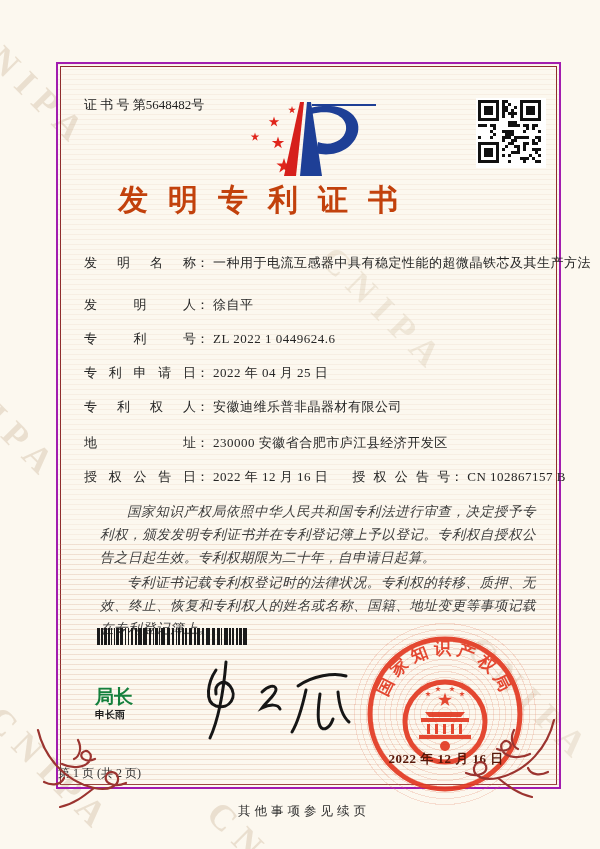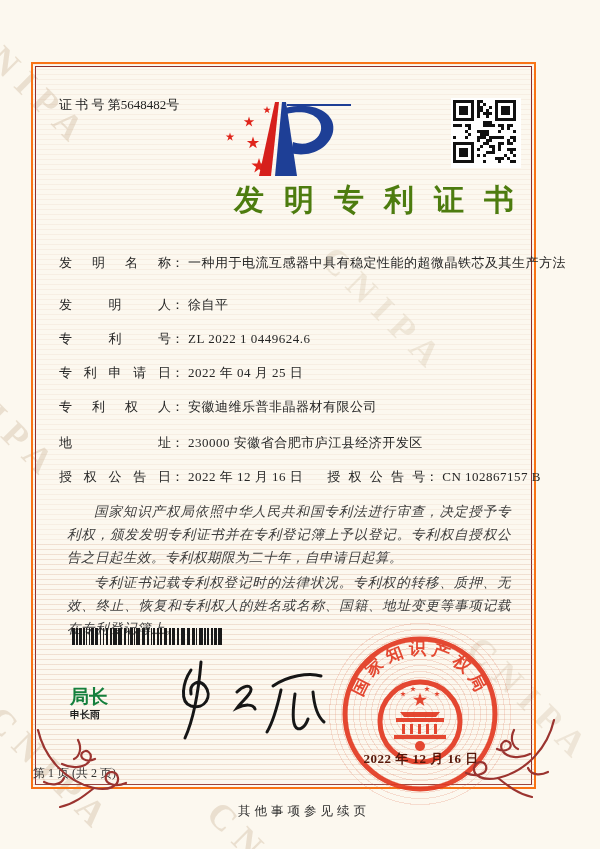--- a/index.html
+++ b/index.html
@@ -8,42 +8,42 @@
     background:#fcf8ef;
     font-family:"Liberation Serif","DejaVu Serif",serif;
     color:#2b2b2b;
   }
   .wm{
     position:absolute;font-size:36px;font-weight:bold;letter-spacing:10px;
     color:rgba(196,172,142,0.33);transform:rotate(45deg);transform-origin:left top;
     z-index:0;user-select:none;white-space:nowrap;
   }
   .frame{
-    position:absolute;left:31px;top:62px;width:501px;height:723px;
-    border:2px solid #f97316;z-index:1;
+    position:absolute;left:56px;top:62px;width:501px;height:723px;
+    border:2px solid #a21caf;z-index:1;
   }
   .frame-inner{position:absolute;inset:2px;border:1px solid #8e2c2c;}
   .texture{position:absolute;left:0;top:0;right:0;bottom:0;
     background:repeating-linear-gradient(180deg, rgba(205,150,120,0.10) 0px, rgba(205,150,120,0.10) 1px, transparent 1px, transparent 5px);}
   .texture2{position:absolute;left:0;top:480px;right:0;bottom:0;
     background:repeating-linear-gradient(180deg, rgba(205,148,118,0.16) 0px, rgba(205,148,118,0.16) 1px, transparent 1px, transparent 5px);}
   .rosette{position:absolute;left:292px;top:555px;width:190px;height:190px;border-radius:50%;
     background:repeating-radial-gradient(circle at center, rgba(225,120,90,0.22) 0px, rgba(225,120,90,0.22) 1px, transparent 1px, transparent 6px);}
   .cert-no{position:absolute;left:26px;top:32px;font-size:13px;color:#222;}
   .logo{position:absolute;left:182px;top:34px;}
   .qr{position:absolute;left:418px;top:34px;}
-  .title{position:absolute;left:0;top:116px;width:100%;text-align:right;
-    font-size:30px;font-weight:bold;letter-spacing:20px;text-indent:20px;color:#4d7c0f;}
+  .title{position:absolute;left:0;top:116px;width:100%;text-align:left;
+    font-size:30px;font-weight:bold;letter-spacing:20px;text-indent:20px;color:#c2410c;padding-left:40px;}
   .field-row{position:absolute;left:26px;white-space:nowrap;font-size:13px;color:#262626;}
   .jlabel{display:inline-flex;justify-content:space-between;width:112px;vertical-align:baseline;}
   .jlabel2{display:inline-flex;justify-content:space-between;width:98px;vertical-align:baseline;margin-left:24px;}
   .colon{margin-right:4px;}
   .fval{letter-spacing:0.5px;}
   .paras{position:absolute;left:26px;top:436px;width:452px;}
-  .paras p{margin:0 0 2px 8px;font-size:13.5px;font-style:italic;line-height:23px;
+  .paras p{margin:0 0 2px 16px;font-size:13.5px;font-style:italic;line-height:23px;
     text-indent:2em;letter-spacing:0.5px;color:#3d3d3d;text-align:justify;}
   .barcode{position:absolute;left:37px;top:564px;}
   .director-title{position:absolute;left:37px;top:620px;font-size:19px;font-weight:bold;color:#15803d;}
   .director-name{position:absolute;left:37px;top:644px;font-size:10px;font-weight:bold;color:#1d1d1d;}
   .signature{position:absolute;left:128px;top:592px;z-index:3;}
   .seal{position:absolute;left:307px;top:570px;z-index:4;}
   .seal-date{position:absolute;left:310px;top:686px;width:156px;text-align:center;
     font-size:13px;font-weight:bold;color:#571709;letter-spacing:0.5px;z-index:5;}
   .page-number{position:absolute;left:0;top:701px;width:100%;text-align:left;font-size:12px;color:#333;}
   .cont-note{position:absolute;left:4px;top:803px;width:100%;text-align:center;

